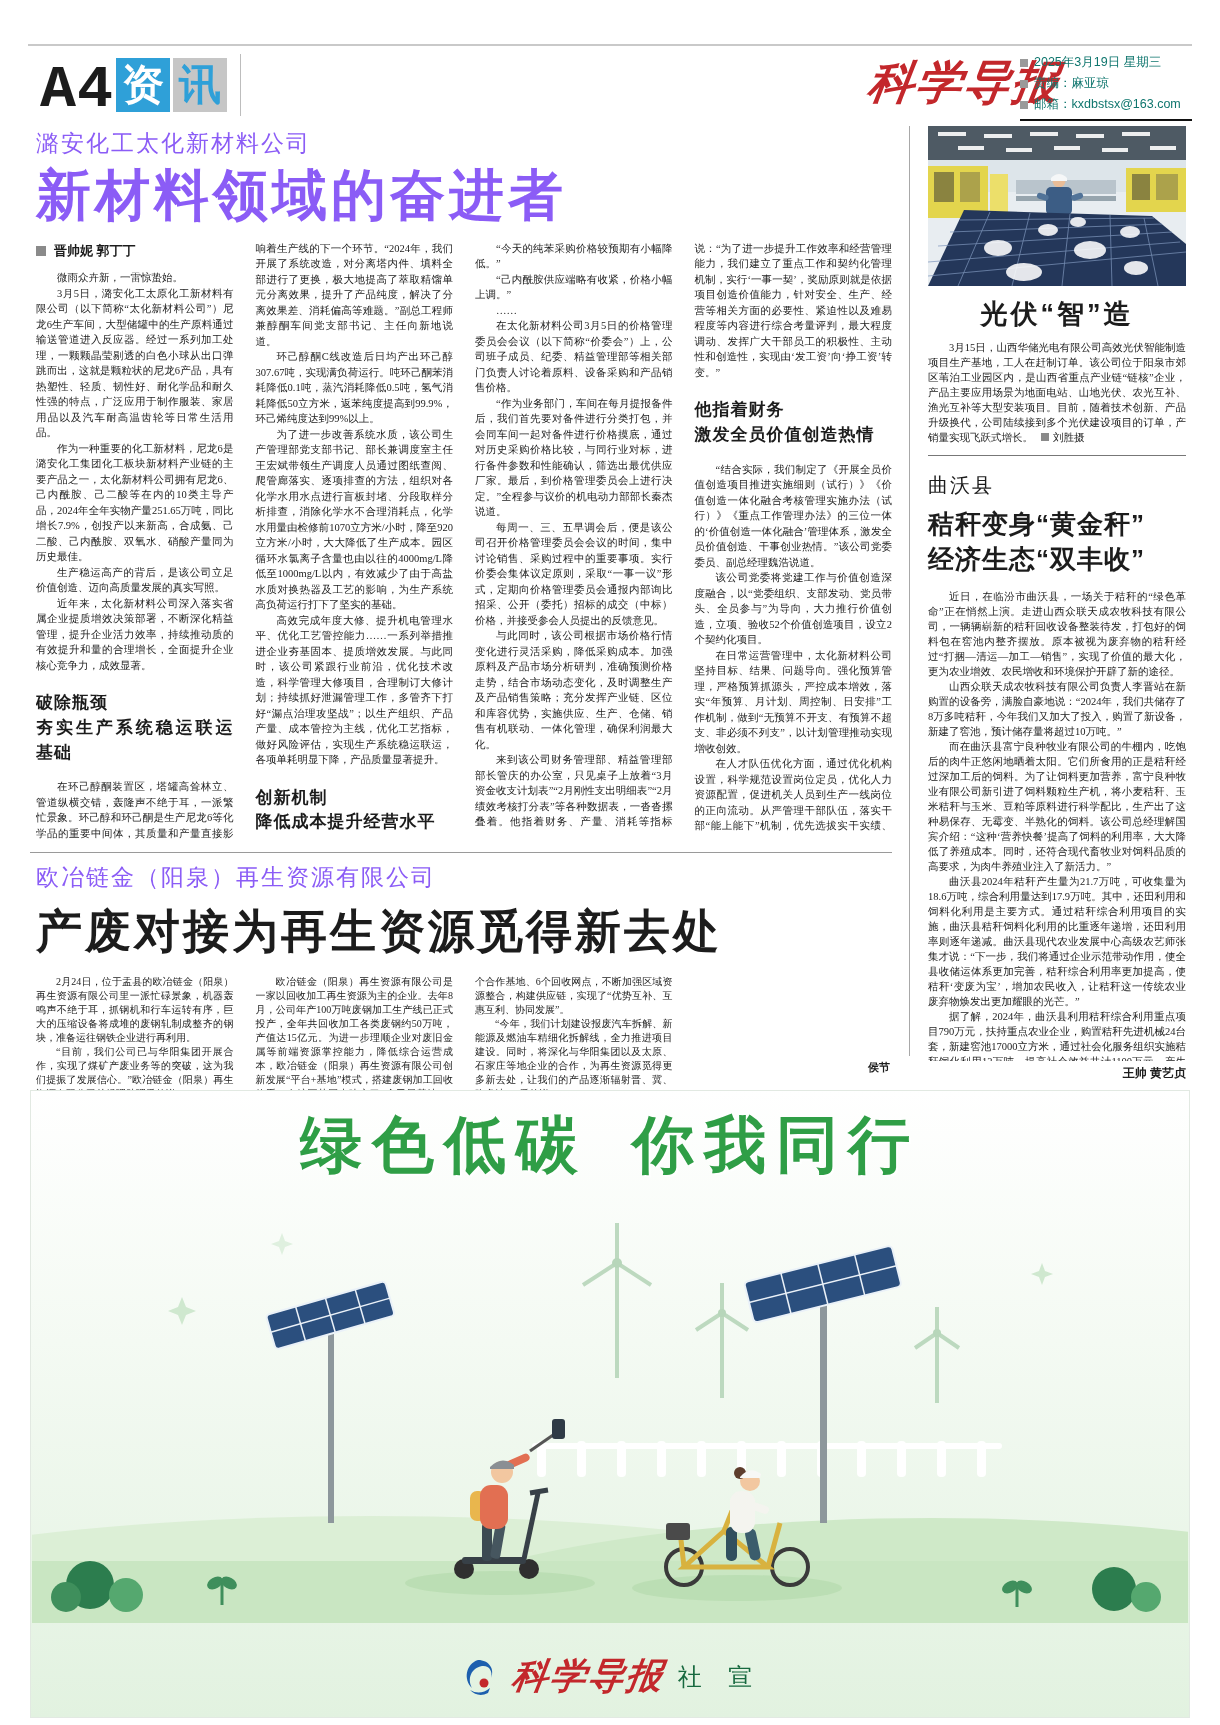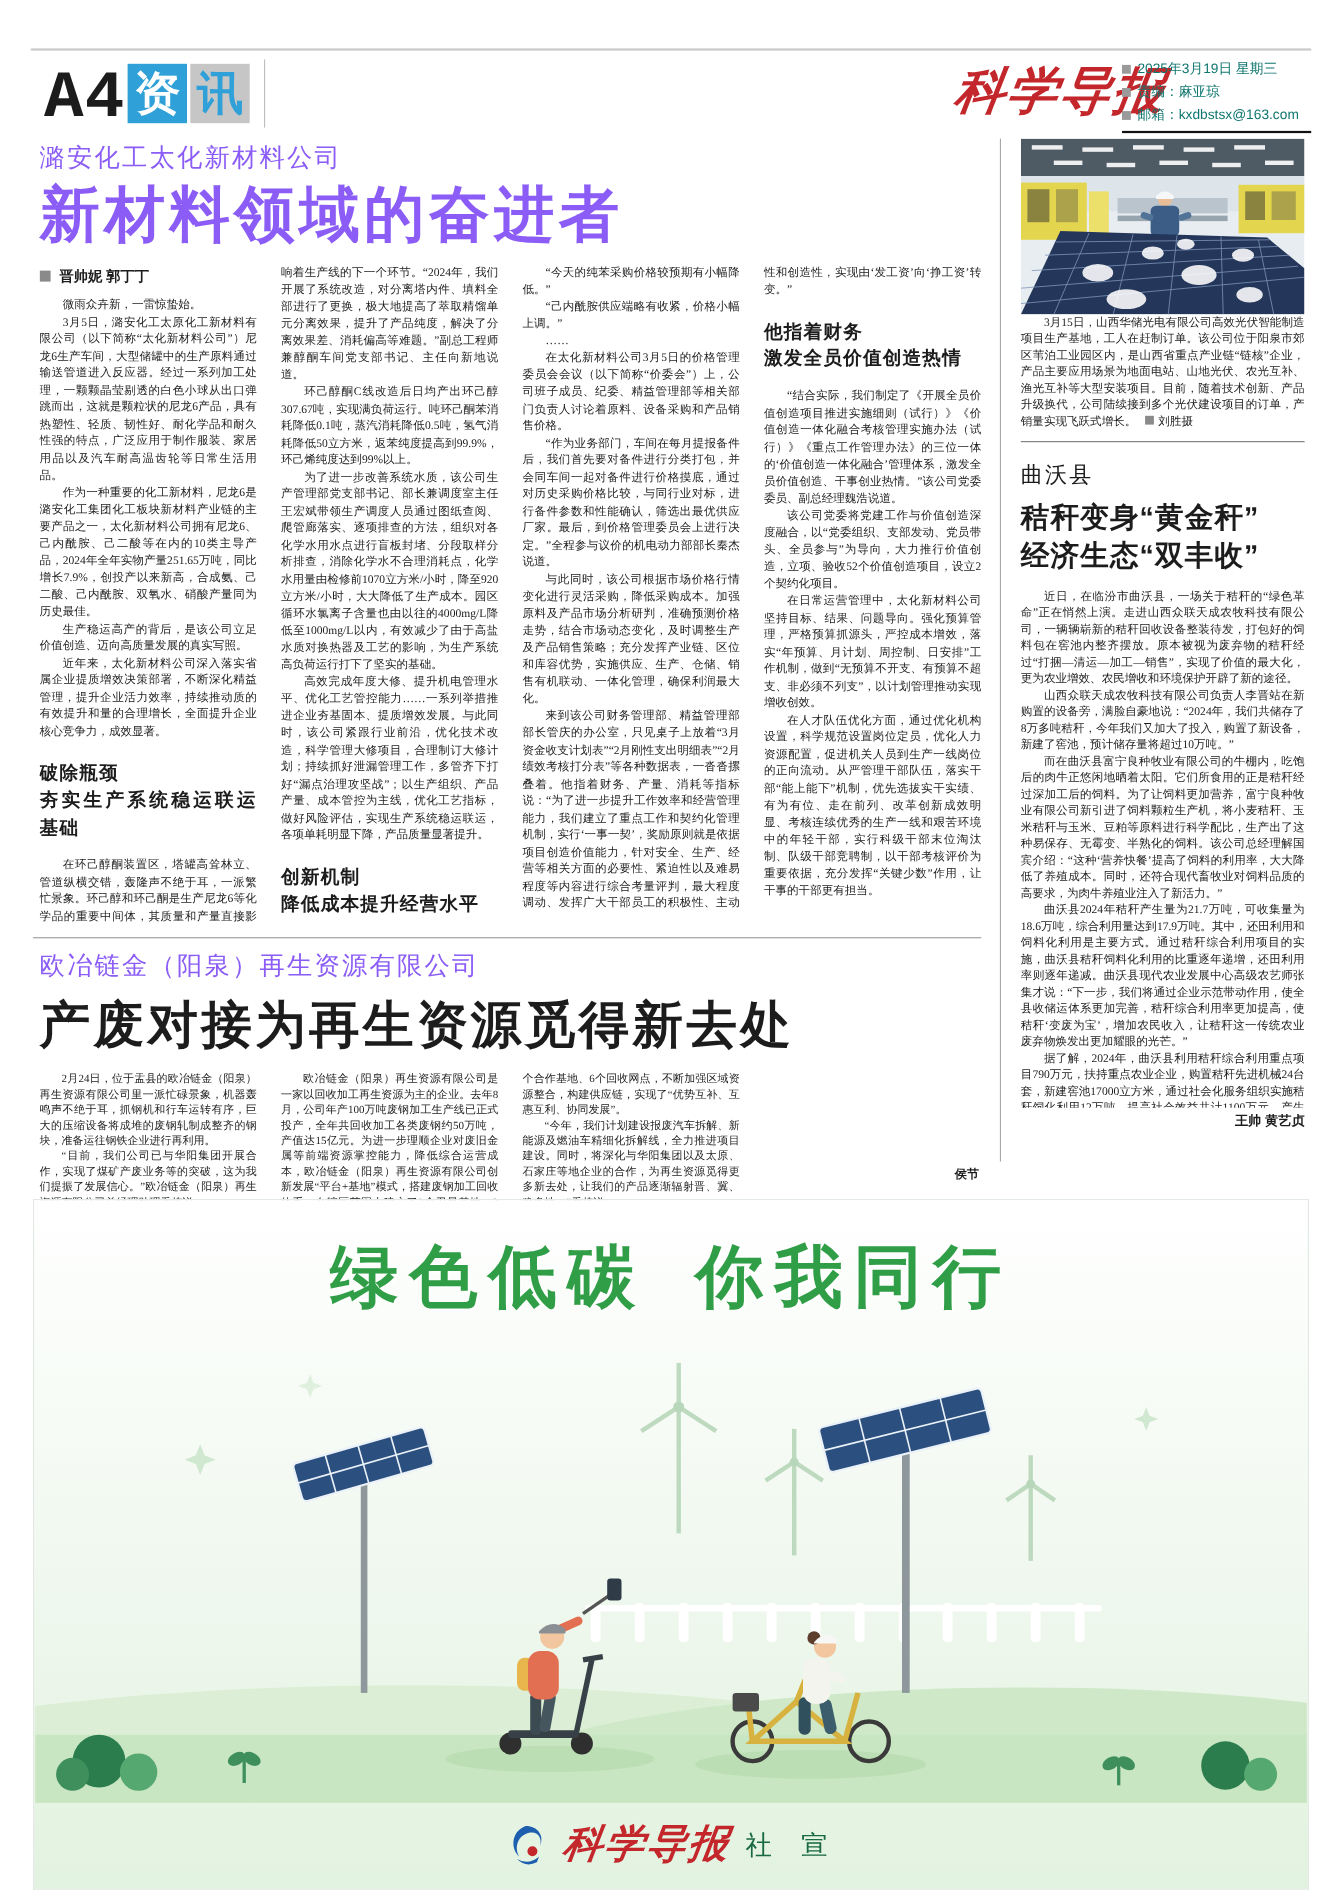--- a/index.html
+++ b/index.html
@@ -53,21 +53,21 @@
   .bottom-article { position:absolute; left:36px; top:862px; width:856px; height:222px; }
   .bottom-headline { margin-top:8px; font-family:"Liberation Serif",serif; font-weight:900; font-size:46px; letter-spacing:3px; }
   .bottom-body { position:relative; margin-top:12px; height:128px; overflow:hidden; column-count:4; column-gap:22px; column-fill:auto;
                  font-size:10px; line-height:14px; text-align:justify; }
   .bottom-body p { text-indent:2em; }
   .bottom-byline { position:absolute; right:2px; top:198px; font-family:"Liberation Sans",sans-serif; font-weight:bold; font-size:11px; }
 
   
   .ad { position:absolute; left:30px; top:1090px; width:1160px; height:628px; border:1px solid #e2e9e2;
         background:linear-gradient(#ffffff 0%, #f4faf3 40%, #e2f2e0 100%); overflow:hidden; }
-  .ad-title { margin-top:28px; text-align:center; font-family:"Liberation Sans",sans-serif; font-weight:900; font-size:62px; color:#2f9e46; letter-spacing:10px; text-shadow:2px 2px 0 rgba(255,255,255,.8); }
+  .ad-title { margin-top:12px; text-align:center; font-family:"Liberation Sans",sans-serif; font-weight:900; font-size:62px; color:#2f9e46; letter-spacing:10px; text-shadow:2px 2px 0 rgba(255,255,255,.8); }
   .ad-title .gap { display:inline-block; width:44px; }
   .ad-scene { display:block; margin:6px auto 0; }
   .ad-footer { position:absolute; left:0; right:0; bottom:16px; display:flex; align-items:center; justify-content:center; gap:14px; }
   .ad-brand { font-family:"Liberation Serif",serif; font-weight:bold; font-style:italic; font-size:36px; color:#c3272b; transform:skewX(-8deg); letter-spacing:2px; }
   .ad-label { font-family:"Liberation Sans",sans-serif; font-size:24px; color:#17693f; letter-spacing:10px; }
 </style>
 </head>
 <body>
 
 <div class="page">
@@ -121,20 +121,21 @@
 
       <div class="subhead">
         <div>创新机制</div>
         <div>降低成本提升经营水平</div>
       </div>
       <p>“今天的纯苯采购价格较预期有小幅降低。”</p>
       <p>“己内酰胺供应端略有收紧，价格小幅上调。”</p>
       <p>……</p>
       <p>在太化新材料公司3月5日的价格管理委员会会议（以下简称“价委会”）上，公司班子成员、纪委、精益管理部等相关部门负责人讨论着原料、设备采购和产品销售价格。</p>
       <p>“作为业务部门，车间在每月提报备件后，我们首先要对备件进行分类打包，并会同车间一起对备件进行价格摸底，通过对历史采购价格比较，与同行业对标，进行备件参数和性能确认，筛选出最优供应厂家。最后，到价格管理委员会上进行决定。”全程参与议价的机电动力部部长秦杰说道。</p>
+      <p>每周一、三、五早调会后，便是该公司召开价格管理委员会会议的时间，集中讨论销售、采购过程中的重要事项。实行价委会集体议定原则，采取“一事一议”形式，定期向价格管理委员会通报内部询比招采、公开（委托）招标的成交（中标）价格，并接受参会人员提出的反馈意见。</p>
       <p>与此同时，该公司根据市场价格行情变化进行灵活采购，降低采购成本。加强原料及产品市场分析研判，准确预测价格走势，结合市场动态变化，及时调整生产及产品销售策略；充分发挥产业链、区位和库容优势，实施供应、生产、仓储、销售有机联动、一体化管理，确保利润最大化。</p>
       <p>来到该公司财务管理部、精益管理部部长管庆的办公室，只见桌子上放着“3月资金收支计划表”“2月刚性支出明细表”“2月绩效考核打分表”等各种数据表，一沓沓摞叠着。他指着财务、产量、消耗等指标说：“为了进一步提升工作效率和经营管理能力，我们建立了重点工作和契约化管理机制，实行‘一事一契’，奖励原则就是依据项目创造价值能力，针对安全、生产、经营等相关方面的必要性、紧迫性以及难易程度等内容进行综合考量评判，最大程度调动、发挥广大干部员工的积极性、主动性和创造性，实现由‘发工资’向‘挣工资’转变。”</p>
 
       <div class="subhead">
         <div>他指着财务</div>
         <div>激发全员价值创造热情</div>
       </div>
       <p>“结合实际，我们制定了《开展全员价值创造项目推进实施细则（试行）》《价值创造一体化融合考核管理实施办法（试行）》《重点工作管理办法》的三位一体的‘价值创造一体化融合’管理体系，激发全员价值创造、干事创业热情。”该公司党委委员、副总经理魏浩说道。</p>
       <p>该公司党委将党建工作与价值创造深度融合，以“党委组织、支部发动、党员带头、全员参与”为导向，大力推行价值创造，立项、验收52个价值创造项目，设立2个契约化项目。</p>
       <p>在日常运营管理中，太化新材料公司坚持目标、结果、问题导向。强化预算管理，严格预算抓源头，严控成本增效，落实“年预算、月计划、周控制、日安排”工作机制，做到“无预算不开支、有预算不超支、非必须不列支”，以计划管理推动实现增收创效。</p>
@@ -195,20 +196,21 @@
           <ellipse cx="70" cy="122" rx="14" ry="8"></ellipse>
             <ellipse cx="120" cy="104" rx="10" ry="6"></ellipse>
           <ellipse cx="162" cy="124" rx="16" ry="9"></ellipse>
             <ellipse cx="202" cy="106" rx="10" ry="6"></ellipse>
           <ellipse cx="96" cy="146" rx="18" ry="9"></ellipse>
             <ellipse cx="208" cy="142" rx="12" ry="7"></ellipse>
           <ellipse cx="150" cy="96" rx="8" ry="5"></ellipse>
         </g>
       </svg>
     </div>
+    <div class="photo-headline">光伏“智”造</div>
     <p class="caption"><span class="lead-indent"></span><span>3月15日，山西华储光电有限公司高效光伏智能制造项目生产基地，工人在赶制订单。该公司位于阳泉市郊区苇泊工业园区内，是山西省重点产业链“链核”企业，产品主要应用场景为地面电站、山地光伏、农光互补、渔光互补等大型安装项目。目前，随着技术创新、产品升级换代，公司陆续接到多个光伏建设项目的订单，产销量实现飞跃式增长。</span><span class="credit"><span class="sq"></span><span>刘胜摄</span></span></p>
     <div class="caption-rule"></div>
 
     <div class="sb-kicker">曲沃县</div>
     <div class="sb-headline">
       <div>秸秆变身“黄金秆”</div>
       <div>经济生态“双丰收”</div>
     </div>
     <div class="sb-body">
       <p>近日，在临汾市曲沃县，一场关于秸秆的“绿色革命”正在悄然上演。走进山西众联天成农牧科技有限公司，一辆辆崭新的秸秆回收设备整装待发，打包好的饲料包在窖池内整齐摆放。原本被视为废弃物的秸秆经过“打捆—清运—加工—销售”，实现了价值的最大化，更为农业增效、农民增收和环境保护开辟了新的途径。</p>

